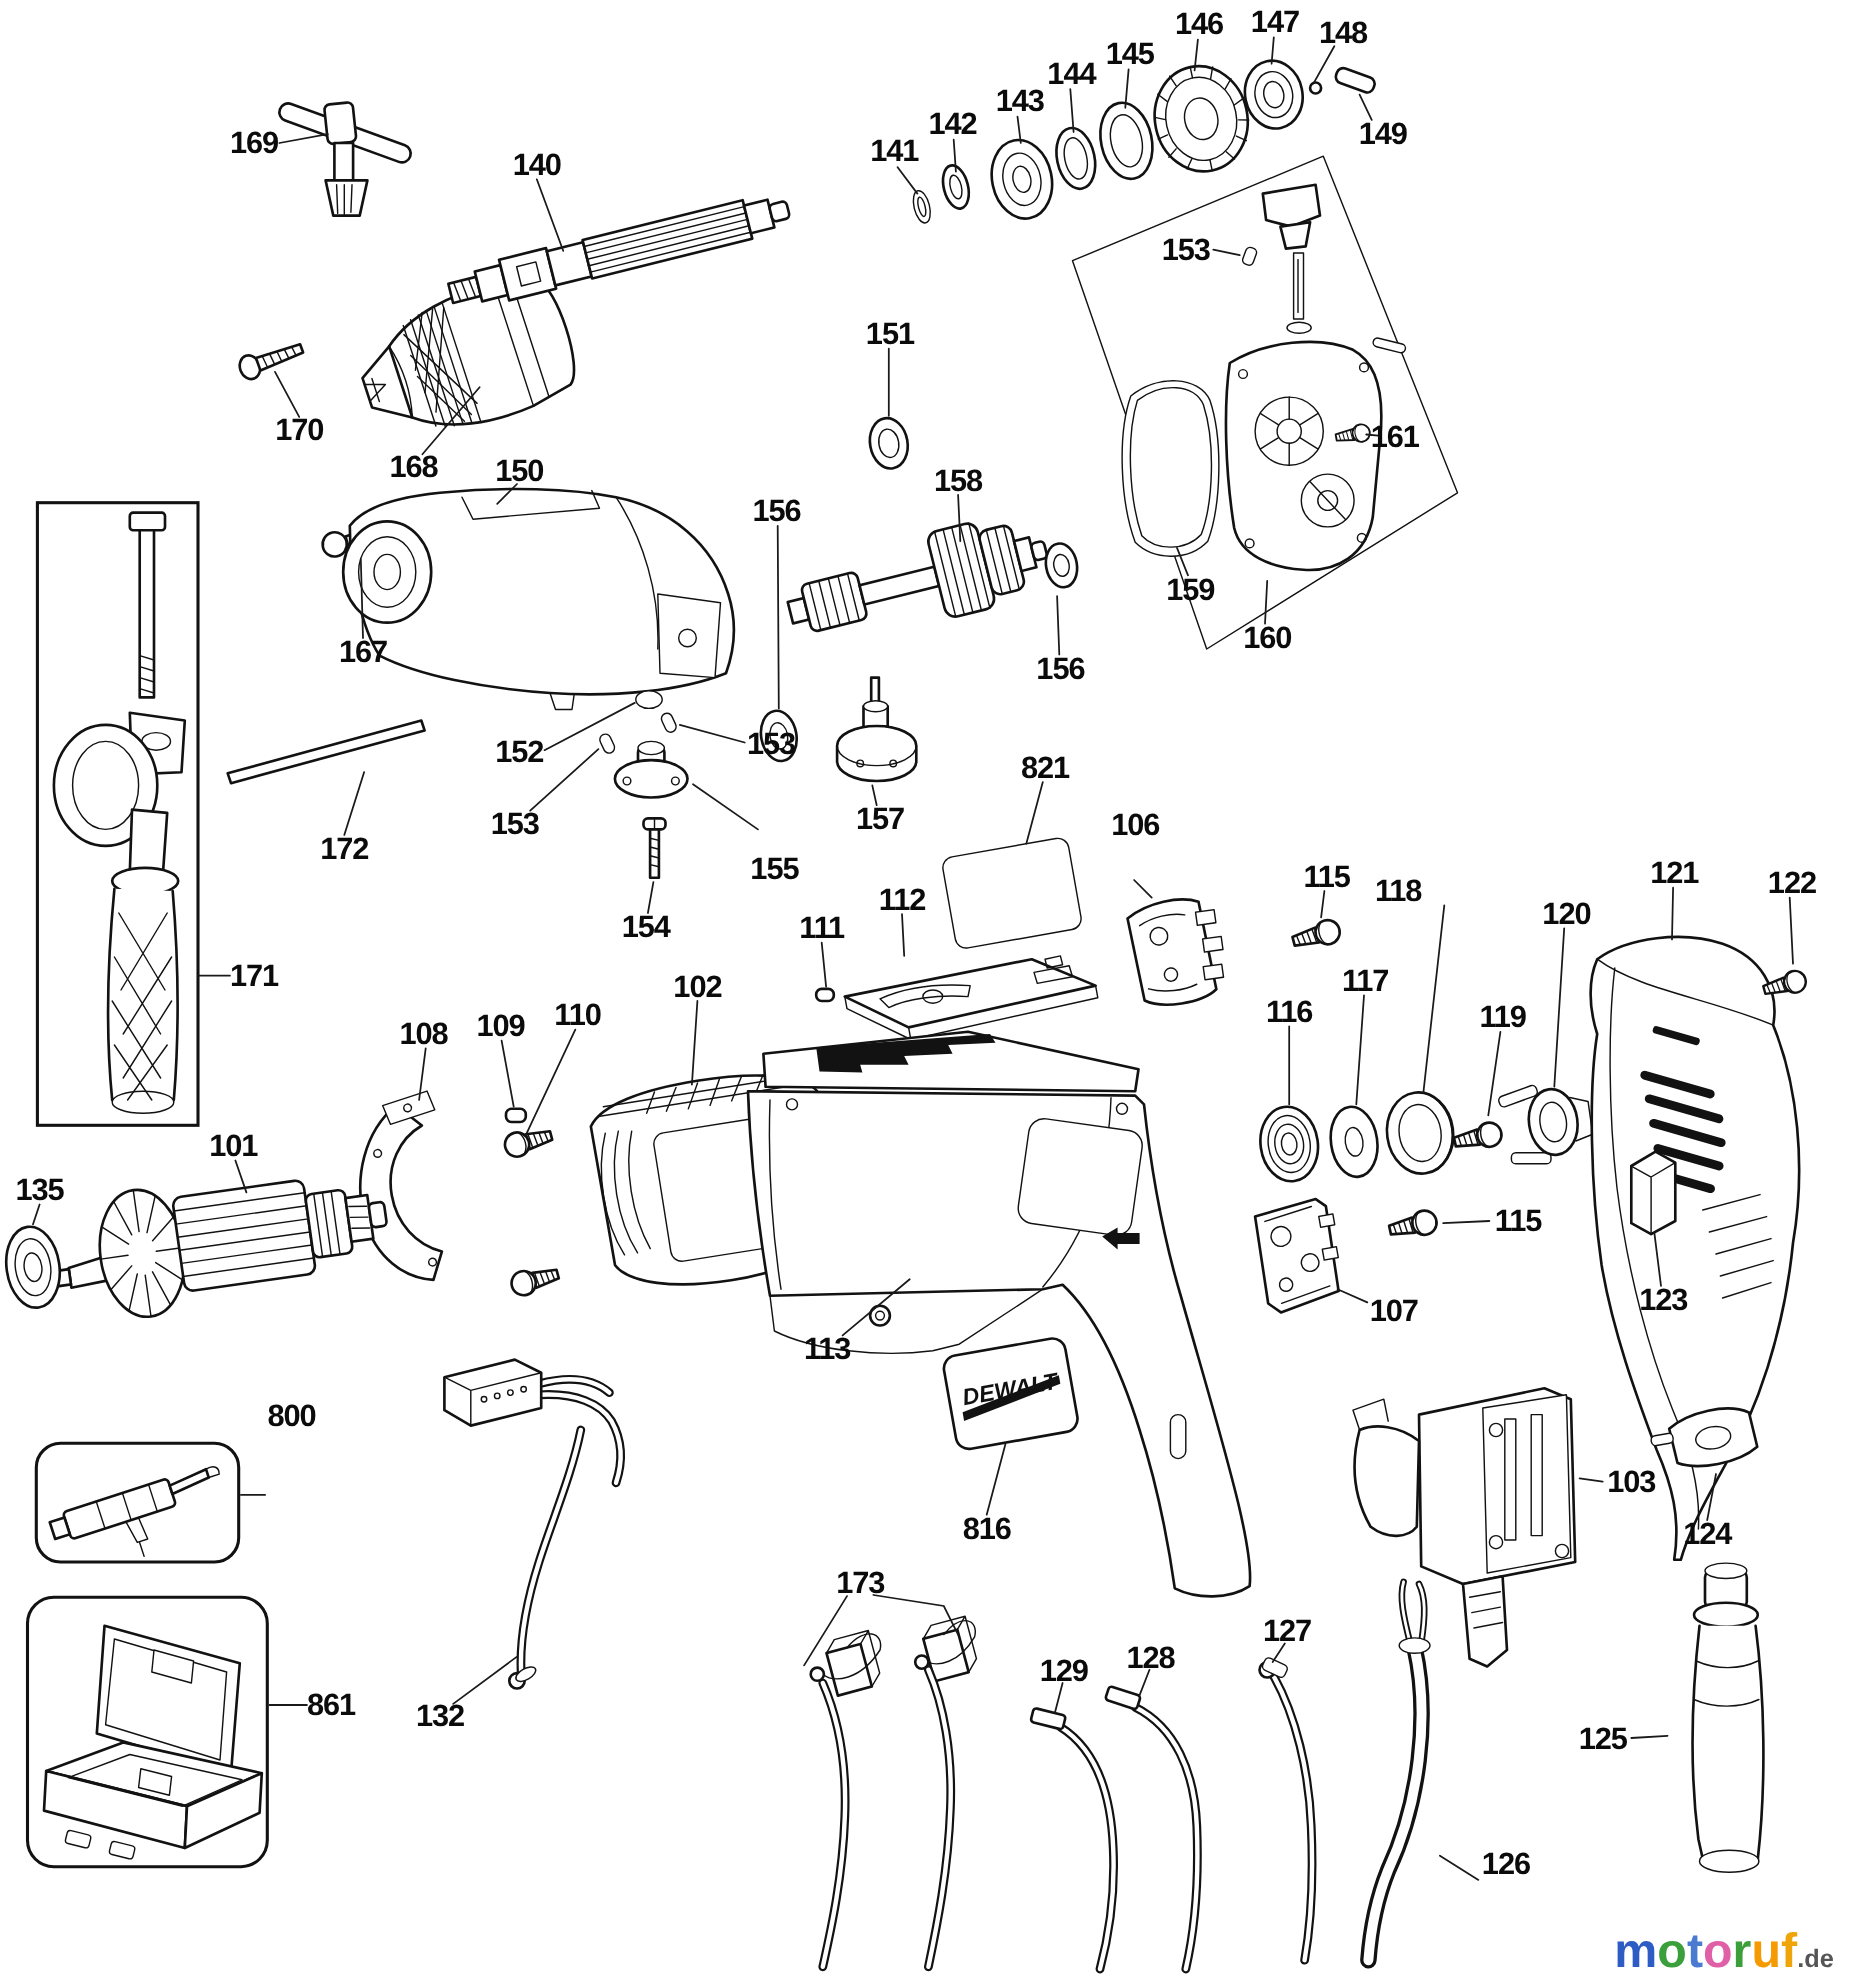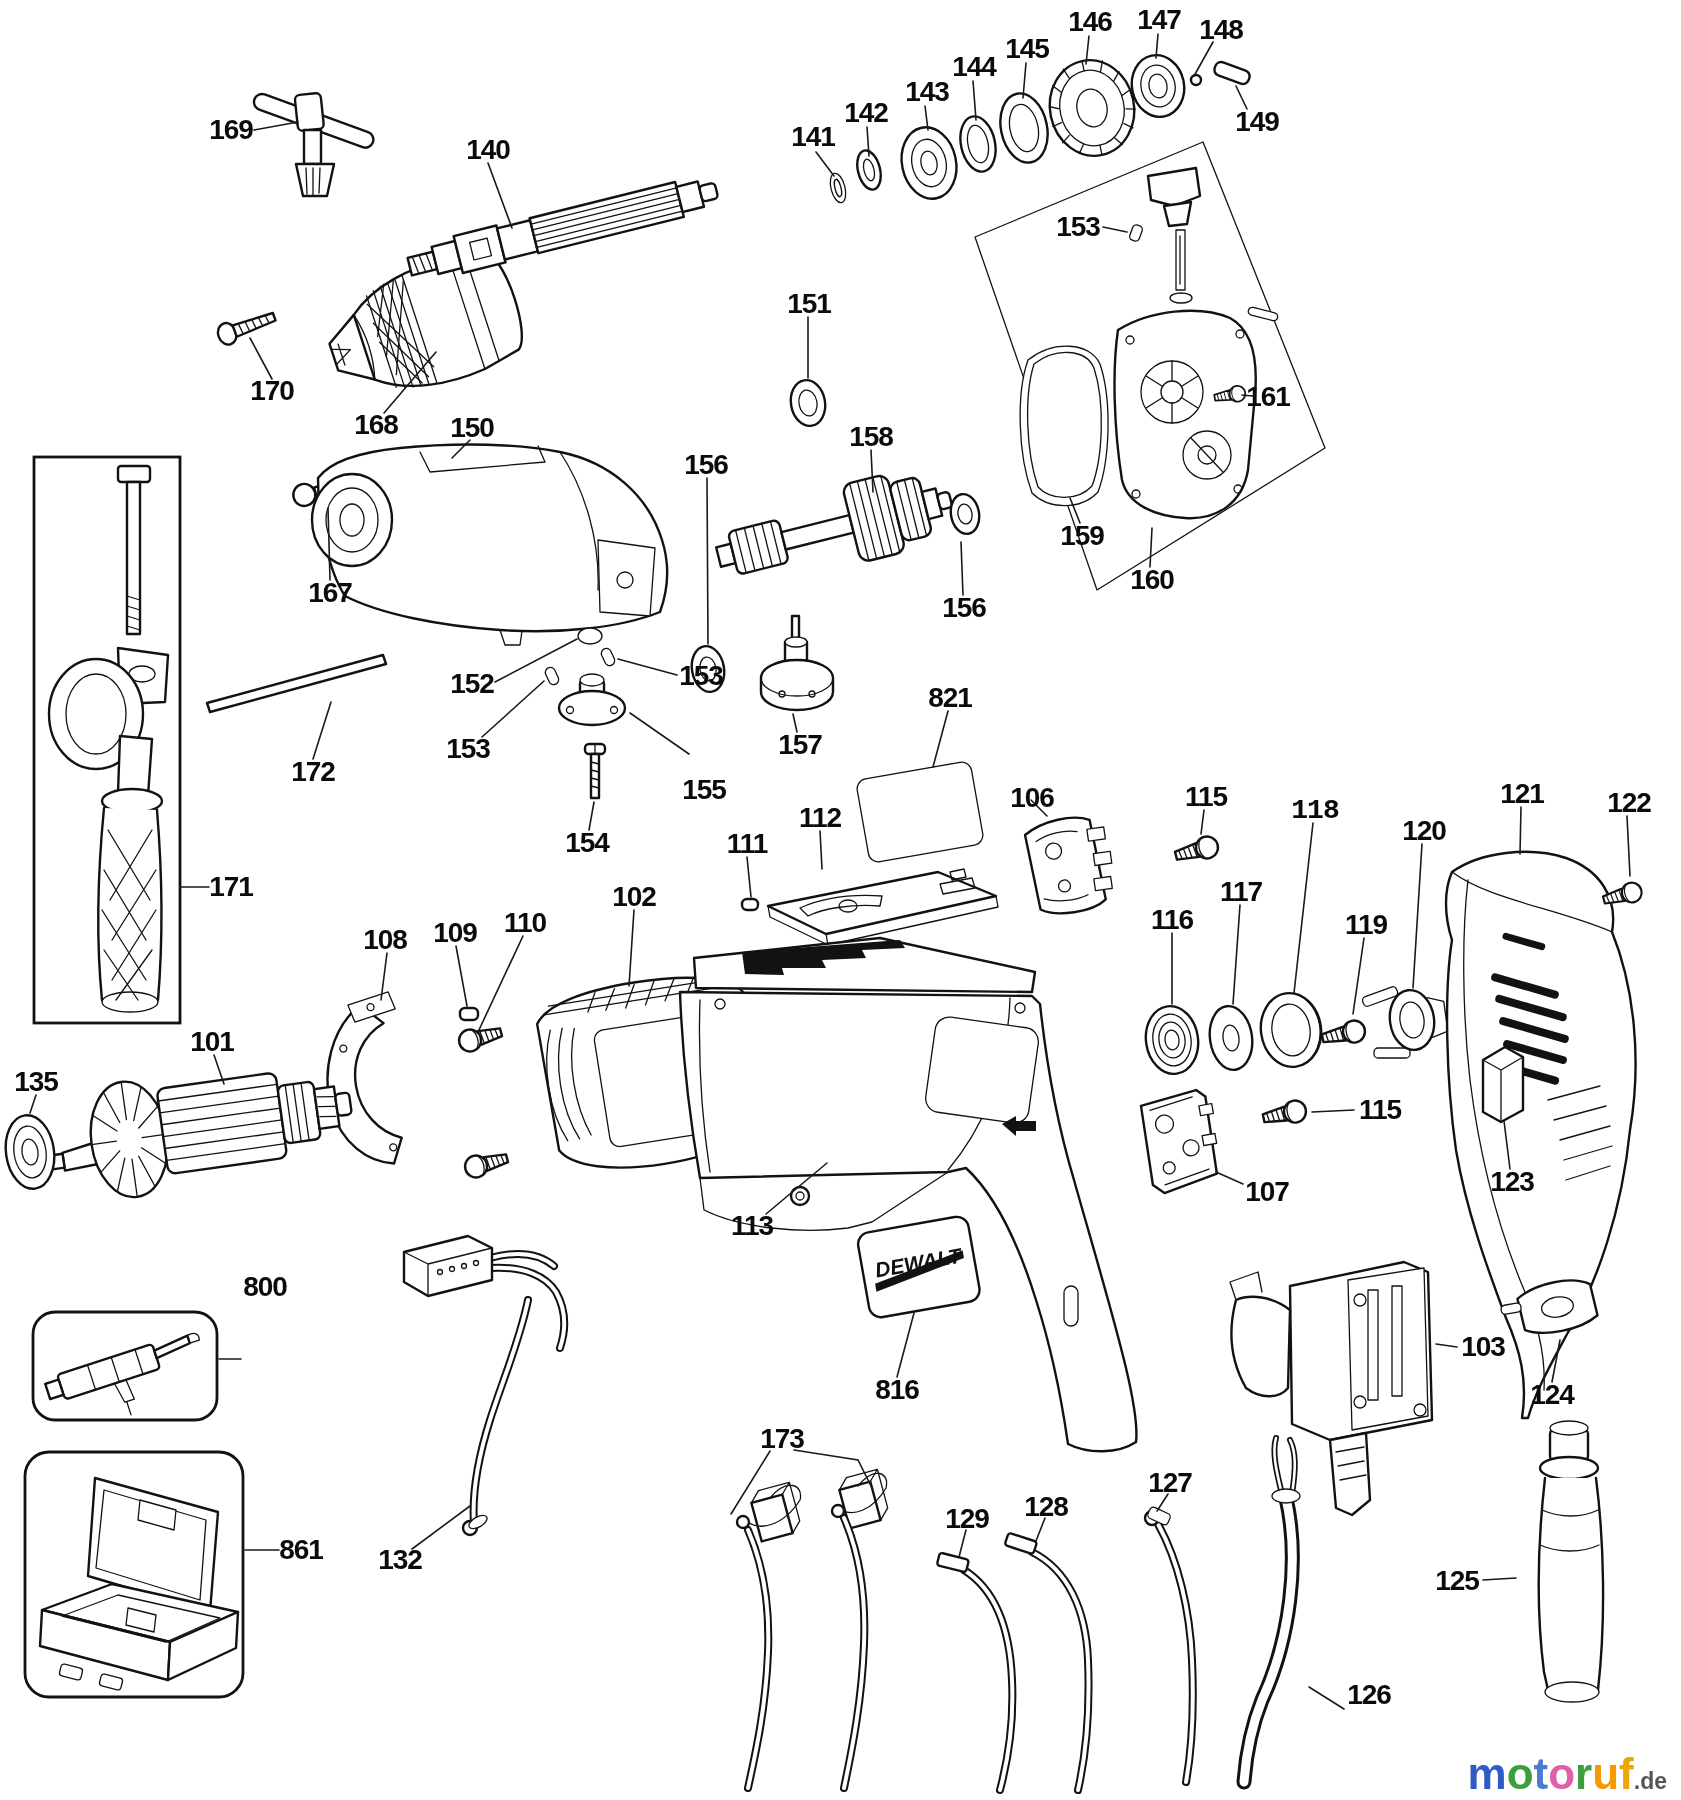--- a/index.html
+++ b/index.html
@@ -528,23 +528,23 @@
       <span class="part-label" style="left: 468px; top: 749px;">153</span>
       <span class="part-label" style="left: 701px; top: 676px;">153</span>
       <span class="part-label" style="left: 704px; top: 766px; margin-top: 24px;">155</span>
       <span class="part-label" style="left: 800px; top: 745px;">157</span>
       <span class="part-label" style="left: 587px; top: 843px;">154</span>
       <span class="part-label" style="left: 313px; top: 772px;">172</span>
       <span class="part-label" style="left: 231px; top: 887px;">171</span>
       <span class="part-label" style="left: 950px; top: 698px;">821</span>
       <span class="part-label" style="left: 820px; top: 818px;">112</span>
       <span class="part-label" style="left: 747px; top: 844px;">111</span>
-      <span class="part-label" style="left: 1032px; top: 798px;">106</span>
+      <span class="part-label" style="left: 1032px; top: 750px;">106</span>
       <span class="part-label" style="left: 1206px; top: 797px;">115</span>
-      <span class="part-label" style="left: 1315px; top: 810px; font-family: Liberation Mono, monospace;">118</span>
+      <span class="part-label" style="left: 1271px; top: 810px;">118</span>
       <span class="part-label" style="left: 1241px; top: 892px;">117</span>
       <span class="part-label" style="left: 1172px; top: 920px;">116</span>
       <span class="part-label" style="left: 1366px; top: 925px;">119</span>
       <span class="part-label" style="left: 1424px; top: 831px;">120</span>
       <span class="part-label" style="left: 1522px; top: 794px;">121</span>
       <span class="part-label" style="left: 1629px; top: 803px;">122</span>
       <span class="part-label" style="left: 385px; top: 940px;">108</span>
       <span class="part-label" style="left: 455px; top: 933px;">109</span>
       <span class="part-label" style="left: 525px; top: 923px;">110</span>
       <span class="part-label" style="left: 634px; top: 897px;">102</span>

